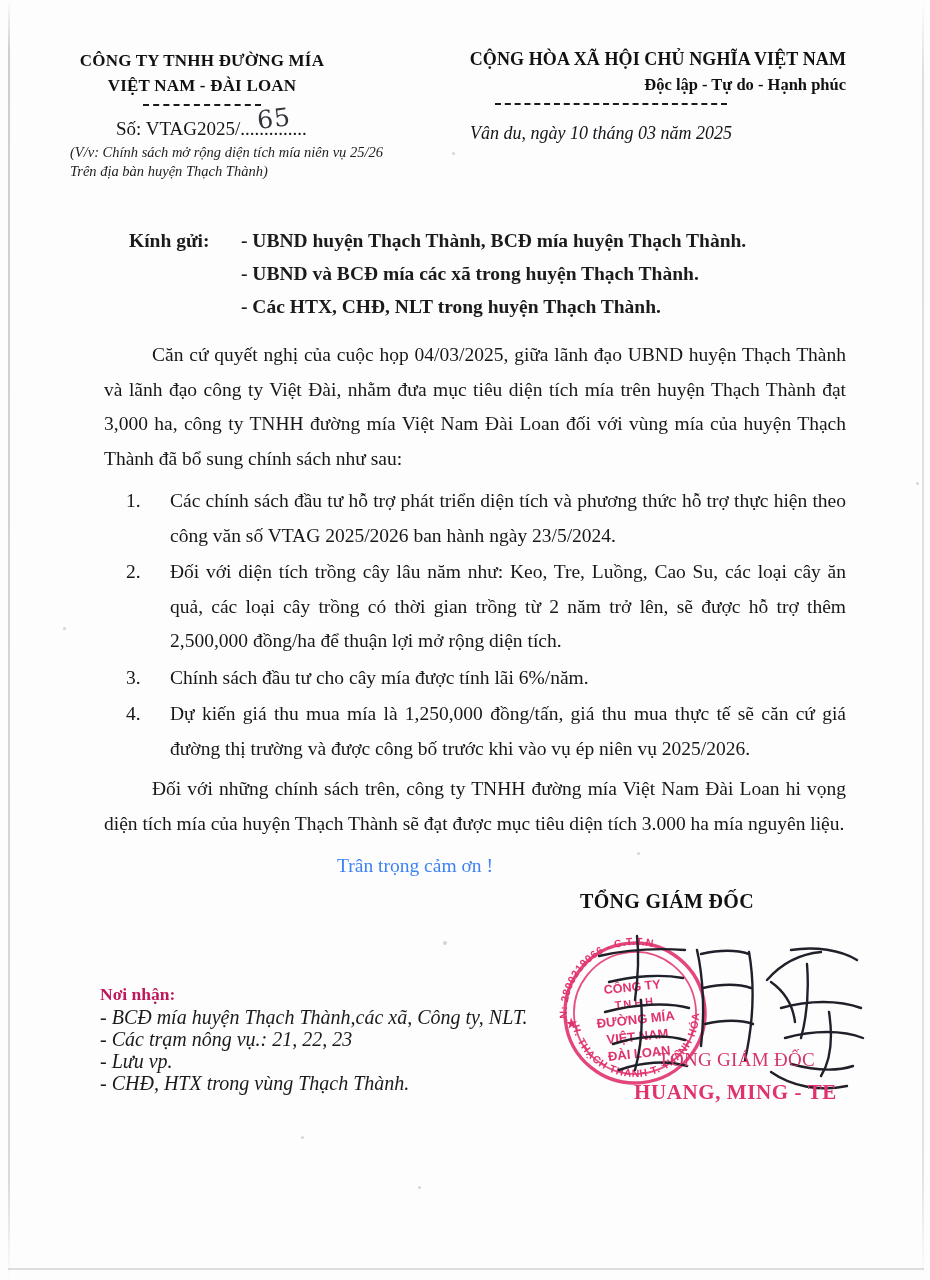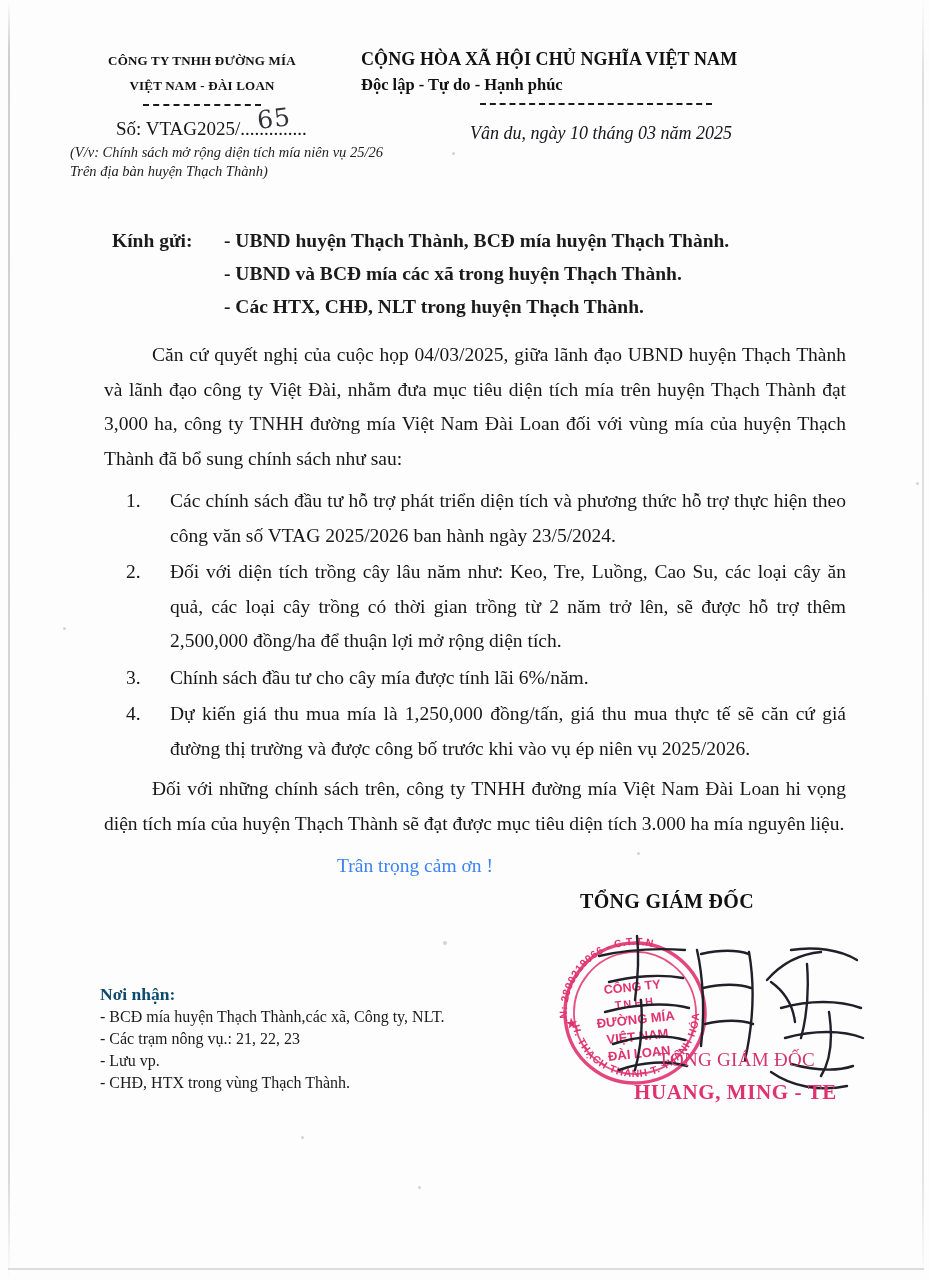--- a/index.html
+++ b/index.html
@@ -32,25 +32,25 @@
   .speck {
     position: absolute; background: rgba(120,120,125,0.30); border-radius: 50%;
   }
 
   
   .hdr-left {
     position: absolute; left: 52px; top: 48px; width: 300px;
     text-align: center;
   }
   .hdr-right {
-    position: absolute; left: 361px; top: 46px; width: 470px;
-    text-align: left;
+    position: absolute; left: 376px; top: 46px; width: 470px;
+    text-align: right;
   }
   .org-line {
-    font-weight: bold; font-size: 13px; letter-spacing: 0.2px;
+    font-weight: bold; font-size: 17px; letter-spacing: 0.2px;
     line-height: 25px; color: #111;
   }
   .nation-line {
     font-weight: bold; font-size: 18px; letter-spacing: 0.1px;
     line-height: 26px; color: #111;
   }
   .motto-line {
     font-weight: bold; font-size: 16.5px; line-height: 25px; color: #111;
   }
   .dash-short {
@@ -80,21 +80,21 @@
   .place-date {
     position: absolute; left: 470px; top: 123px;
     font-style: italic; font-size: 18px; color: #15151a;
     white-space: nowrap;
   }
 
   
   .kinh-gui-wrap {
     position: absolute; left: 112px; top: 224px; width: 720px;
   }
-  .kg-row { display: flex; align-items: flex-end; line-height: 33px; }
+  .kg-row { display: flex; align-items: flex-end; line-height: 33px; margin-left: 17px; }
   .kg-label {
     font-weight: bold; font-size: 19.5px; white-space: nowrap;
     width: 112px; flex: none;
   }
   .kg-item {
     font-weight: bold; font-size: 19.5px; white-space: nowrap;
   }
   .kg-indent { padding-left: 112px; }
 
   
@@ -124,23 +124,23 @@
   }
   .thanks {
     font-size: 19.5px; line-height: 34.5px; color: #3b82f6;
     text-align: center; margin-top: 8px; padding-right: 120px;
   }
 
   
   .noi-nhan {
     position: absolute; left: 100px; top: 982px; width: 420px;
   }
-  .nn-title { font-weight: bold; font-size: 17.5px; line-height: 24px; color: #0c4a6e; }
+  .nn-title { font-weight: bold; font-size: 17.5px; line-height: 24px; color: #be185d; }
   .nn-item {
-    font-size: 16px; line-height: 22px; color: #1a1a1a;
+    font-style: italic; font-size: 20px; line-height: 22px; color: #1a1a1a;
     white-space: nowrap;
   }
 
   
   .sig-title {
     position: absolute; left: 580px; top: 890px;
     font-weight: bold; font-size: 20px; color: #111; letter-spacing: 0.3px;
     white-space: nowrap;
   }
   .sig-red-title {

